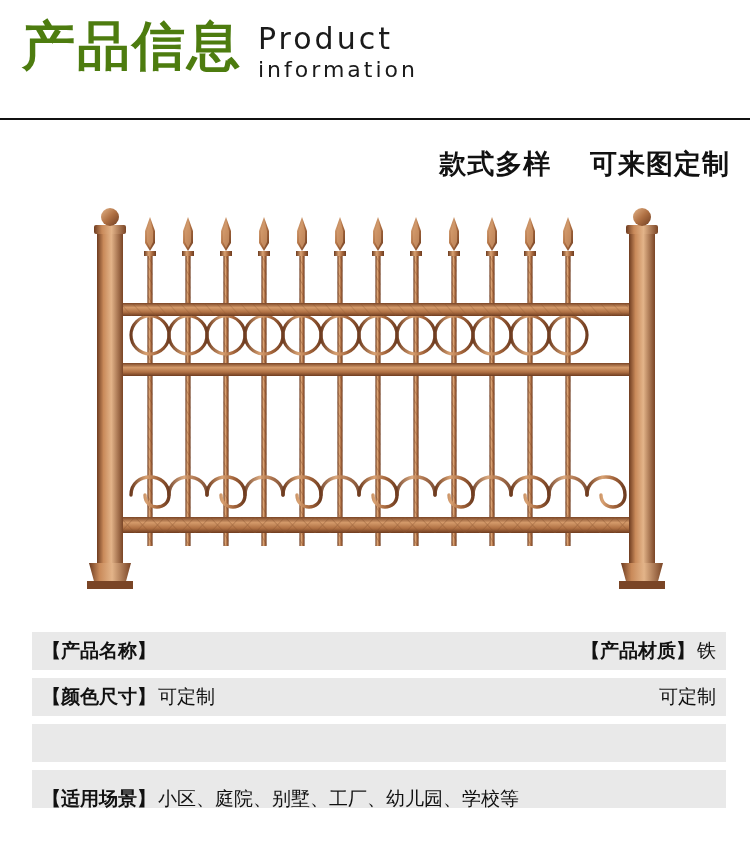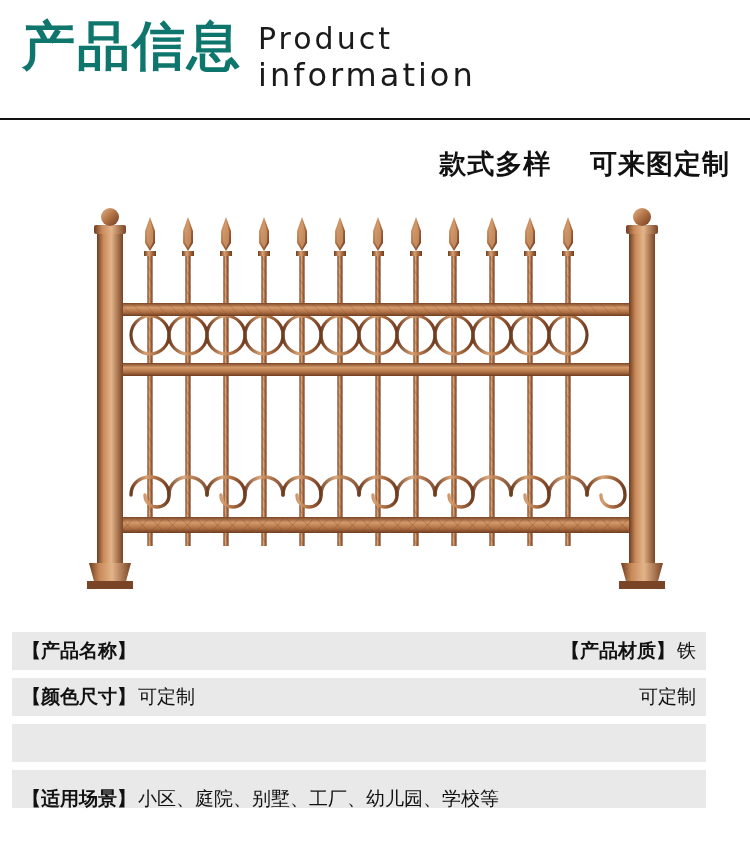--- a/index.html
+++ b/index.html
@@ -24,38 +24,38 @@
   }
   .header-inner {
     display: flex;
     align-items: flex-start;
   }
   .title-cn {
     font-family: "DejaVu Sans", "Liberation Sans", sans-serif;
     font-size: 53px;
     font-weight: bold;
     letter-spacing: 2px;
-    color: #0f766e;
+    color: #4d7c0f;
     line-height: 1.05;
   }
   .title-en {
     margin-left: 16px;
     margin-top: 4px;
     color: #1a1a1a;
   }
   .title-en .en1 {
     font-family: "DejaVu Sans", "Liberation Sans", sans-serif;
     font-size: 30px;
     letter-spacing: 3px;
     display: block;
     line-height: 1.15;
   }
   .title-en .en2 {
     font-family: "DejaVu Sans", "Liberation Sans", sans-serif;
-    font-size: 32px;
+    font-size: 22px;
     letter-spacing: 3px;
     display: block;
     line-height: 1.15;
   }
 
   .divider {
     position: absolute;
     left: 0;
     top: 118px;
     width: 750px;
@@ -88,21 +88,21 @@
     height: 425px;
   }
   .fence-svg {
     display: block;
     margin: 0 auto;
   }
 
   
   .spec-table {
     position: absolute;
-    left: 12px;
+    left: 32px;
     top: 632px;
     width: 694px;
   }
   .spec-row {
     display: flex;
     background: #e9e9e9;
     height: 38px;
     align-items: center;
     margin-bottom: 8px;
     padding: 0 10px;

